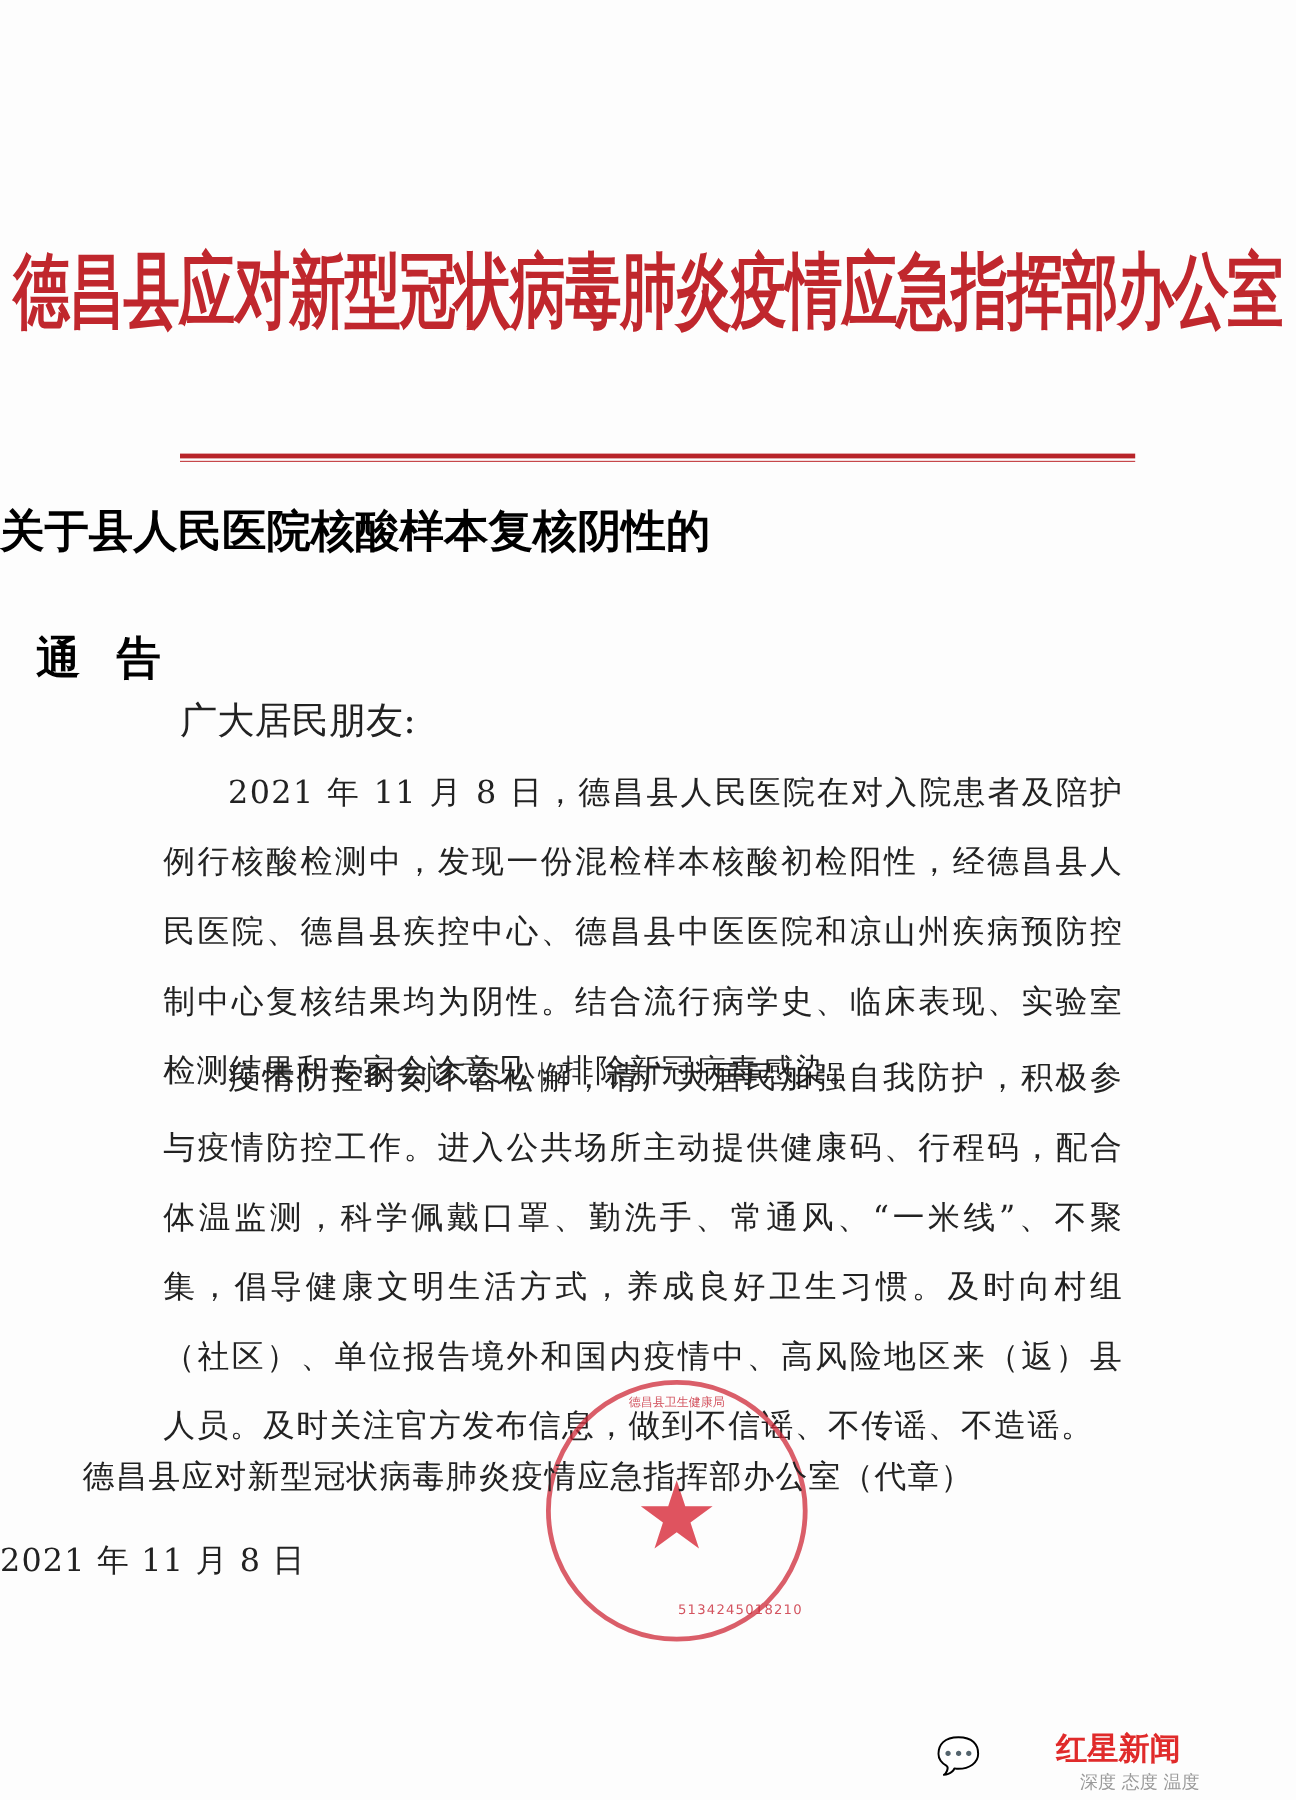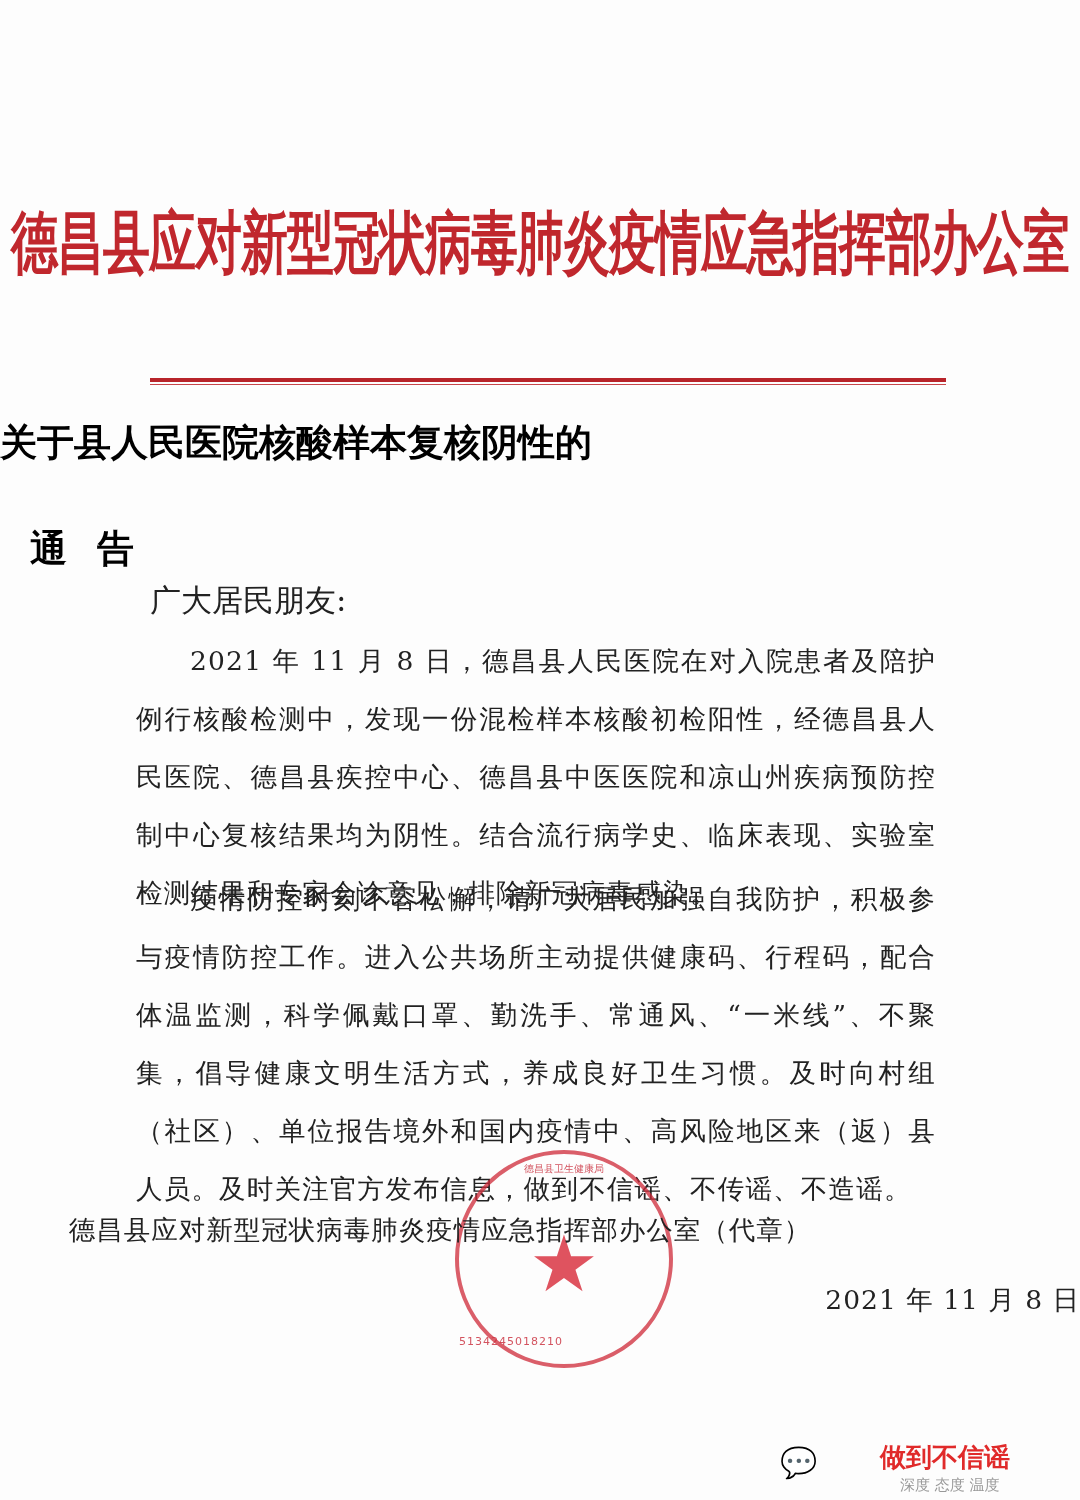--- a/index.html
+++ b/index.html
@@ -12,26 +12,26 @@
   .rule2 { position:absolute; top:384px; left:150px; width:796px; height:1px; background:#c7474b; }
   .title { position:absolute; left:0; width:864px; font-weight:bold; font-size:37px; color:#000000; }
   .t1 { top:418px; }
   .t2 { top:524px; letter-spacing:30px; text-indent:30px; }
   .body { position:absolute; left:136px; width:800px; font-size:26.5px; line-height:58px; color:#222; }
   .greet { position:absolute; top:580px; left:150px; font-size:31px; }
   .p1 { top:632px; }
   .p2 { top:870px; }
   .para { text-indent:54px; margin:0; letter-spacing:1.2px; text-align:justify; }
   .sign { position:absolute; top:1212px; left:0; width:880px; text-align:center; font-size:26.5px; letter-spacing:1px; }
-  .date { position:absolute; top:1282px; left:0; width:1080px; text-align:right; font-size:26.5px; letter-spacing:1px; }
+  .date { position:absolute; top:1282px; left:0; width:1080px; text-align:left; font-size:26.5px; letter-spacing:1px; }
   .seal { position:absolute; left:455px; top:1150px; width:210px; height:210px; border:4px solid rgba(205,40,55,0.75);
           border-radius:50%; }
   .seal-text { position:absolute; left:0; top:8px; width:100%; text-align:center; font-size:10px; color:rgba(200,40,55,0.8); }
   .seal-star { position:absolute; left:0; top:70px; width:100%; text-align:center; font-size:78px; color:rgba(215,40,55,0.8); line-height:80px;}
-  .seal-num { position:absolute; left:0; bottom:16px; width:100%; text-align:left; font-size:11px; color:rgba(200,40,55,0.8); letter-spacing:1px; font-family:"DejaVu Sans",sans-serif;}
+  .seal-num { position:absolute; left:0; bottom:16px; width:100%; text-align:right; font-size:11px; color:rgba(200,40,55,0.8); letter-spacing:1px; font-family:"DejaVu Sans",sans-serif;}
   .wm { position:absolute; left:880px; top:1440px; font-family:"DejaVu Sans",sans-serif; }
   .wm-chat { position:absolute; left:780px; top:1445px; font-size:30px; color:#bbb; }
   .wm-name { font-size:26px; color:#e02a2a; font-weight:bold; }
   .wm-sub { font-size:15px; color:#999; position:absolute; top:36px; left:20px; white-space:nowrap; }
 </style>
 </head>
 <body>
 
 <div class="masthead">德昌县应对新型冠状病毒肺炎疫情应急指挥部办公室</div>
 <div class="rule"></div>
@@ -53,15 +53,15 @@
   <div class="seal-text">德昌县卫生健康局</div>
   <div class="seal-star">★</div>
   <div class="seal-num">5134245018210</div>
 </div>
 
 <div class="sign">德昌县应对新型冠状病毒肺炎疫情应急指挥部办公室（代章）</div>
 <div class="date">2021 年 11 月 8 日</div>
 
 <div class="wm-chat">💬</div>
 <div class="wm">
-  <div class="wm-name">做到不信谣</div>
+  <div class="wm-name">红星新闻</div>
   <div class="wm-sub">深度 态度 温度</div>
 </div>
 
 </body></html>

